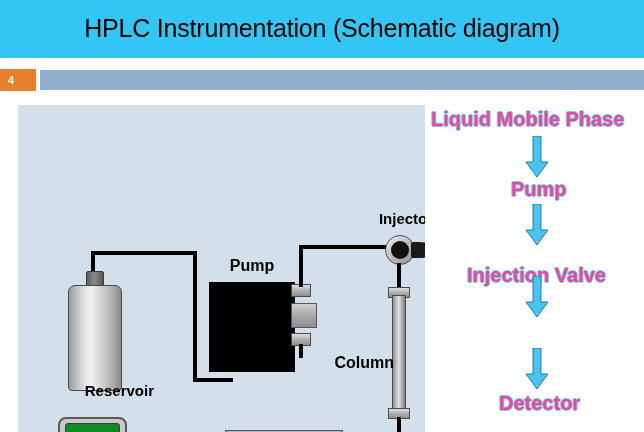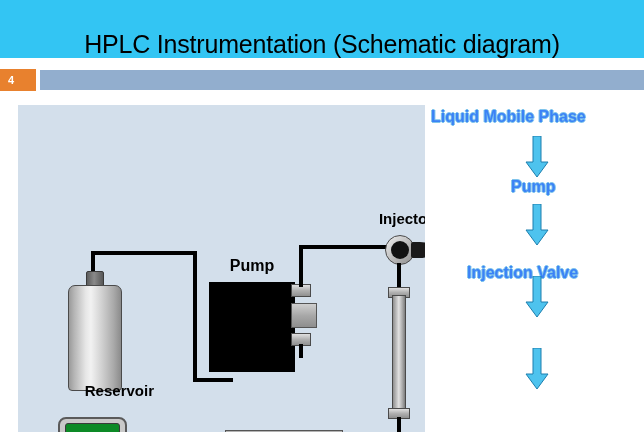--- a/index.html
+++ b/index.html
@@ -17,21 +17,21 @@
 
   
   #title-banner {
     position: absolute;
     left: 0; top: 0;
     width: 644px; height: 58px;
     background: #33c5f3;
   }
   #title-text {
     position: absolute;
-    left: 0; top: 16px;
+    left: 0; top: 0;
     width: 644px; height: 44px;
     line-height: 56px;
     text-align: center;
     font-size: 25px;
     font-weight: 400;
     color: #000000;
     letter-spacing: -0.2px;
     white-space: nowrap;
   }
 
@@ -221,23 +221,23 @@
 
   
   #flowchart {
     position: absolute;
     left: 429px; top: 100px;
     width: 215px; height: 332px;
     overflow: hidden;
   }
   .flow-label {
     position: absolute;
-    font-size: 16px;
-    font-weight: bold;
-    color: #3b82f6;
+    font-size: 20px;
+    font-weight: bold;
+    color: #ec4899;
     white-space: nowrap;
     text-shadow:
       -1px 0 #7fc4ec, 0 -1px #7fc4ec,
        1px 0 #7fc4ec, 0  1px #7fc4ec;
   }
   .flow-arrow {
     position: absolute;
     width: 26px;
   }
 </style>
@@ -275,20 +275,21 @@
   <div id="injector-label">Injector</div>
   <div id="injector-ring"></div>
   <div id="injector-core"></div>
   <div id="injector-handle"></div>
 
   <div class="tube" style="left:379px; top:158px; width:4px; height:26px;"></div>
 
   <div class="fitting" style="left:370px; top:182px; width:22px; height:11px;"></div>
   <div id="column-body"></div>
   <div class="fitting" style="left:370px; top:303px; width:22px; height:11px;"></div>
+  <div id="column-label">Column</div>
 
   <div class="tube" style="left:379px; top:312px; width:4px; height:40px;"></div>
 
   <div id="detector-box"></div>
 
   <div id="ds-monitor-shell"></div>
   <div id="ds-screen"></div>
 
   <div id="reservoir-cap"></div>
   <div id="reservoir-body"></div>
@@ -313,13 +314,14 @@
 
   <svg class="flow-arrow" style="left:95px; top:176px;" width="26" height="42" viewBox="0 0 26 42">
     <polygon points="9,0 17,0 17,26 24,26 13,41 2,26 9,26" fill="#4ec3ee" stroke="#1d7fae" stroke-width="1"></polygon>
   </svg>
 
 
   <svg class="flow-arrow" style="left:95px; top:248px;" width="26" height="42" viewBox="0 0 26 42">
     <polygon points="9,0 17,0 17,26 24,26 13,41 2,26 9,26" fill="#4ec3ee" stroke="#1d7fae" stroke-width="1"></polygon>
   </svg>
 
+  <div class="flow-label" style="left:70px; top:292px;">Detector</div>
 </div>
 
 </body></html>

